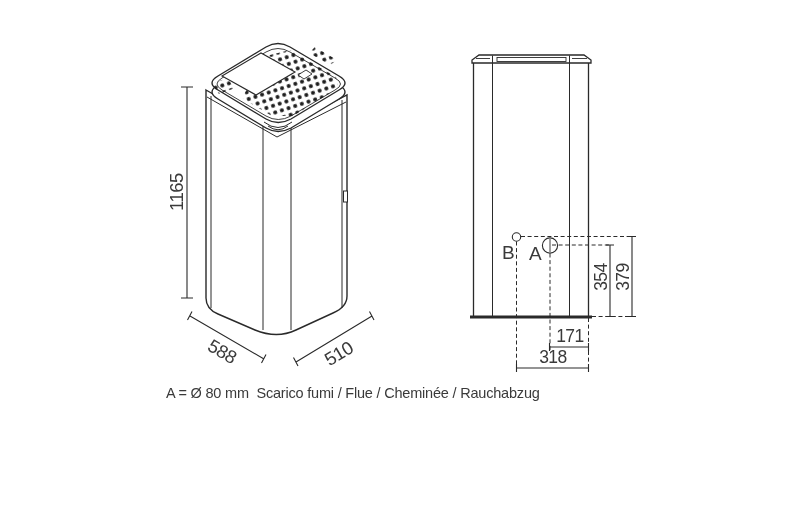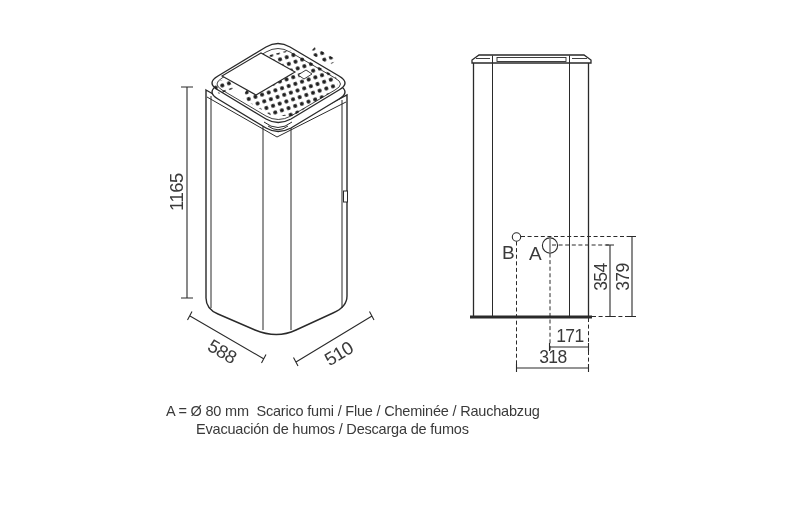--- a/index.html
+++ b/index.html
@@ -5,21 +5,21 @@
   html,body{margin:0;padding:0;background:#ffffff;}
   .canvas{
     position:relative;width:790px;height:520px;background:#ffffff;
     font-family:"Liberation Sans", sans-serif;overflow:hidden;
   }
   svg text{
     font-family:"Liberation Sans", sans-serif;
     fill:#3a3a3a;letter-spacing:-0.5px;
   }
   .legend{
-    position:absolute;left:166px;top:402px;width:540px;
+    position:absolute;left:166px;top:384px;width:540px;
     color:#3a3a3a;font-size:14.5px;line-height:18.3px;
     letter-spacing:-0.2px;
   }
   .legend-line{white-space:pre;}
   .legend-line.indent{padding-left:30px;}
 </style>
 </head>
 <body>
 
 <div class="canvas">
@@ -116,16 +116,15 @@
       <g stroke-width="1.1">
         <path d="M 516.5 368 L 588.5 368 M 516.5 364 L 516.5 372 M 588.5 364 L 588.5 372"></path>
         <text x="553" y="363" text-anchor="middle" font-size="17.5" stroke="none">318</text>
       </g>
     </g>
   </svg>
 
   
   <div class="legend">
     <div class="legend-line">A = Ø 80 mm  Scarico fumi / Flue / Cheminée / Rauchabzug</div>
-    <div class="legend-line indent">Evacuación de humos / Descarga de fumos</div>
   </div>
 
 </div>
 
 </body></html>

